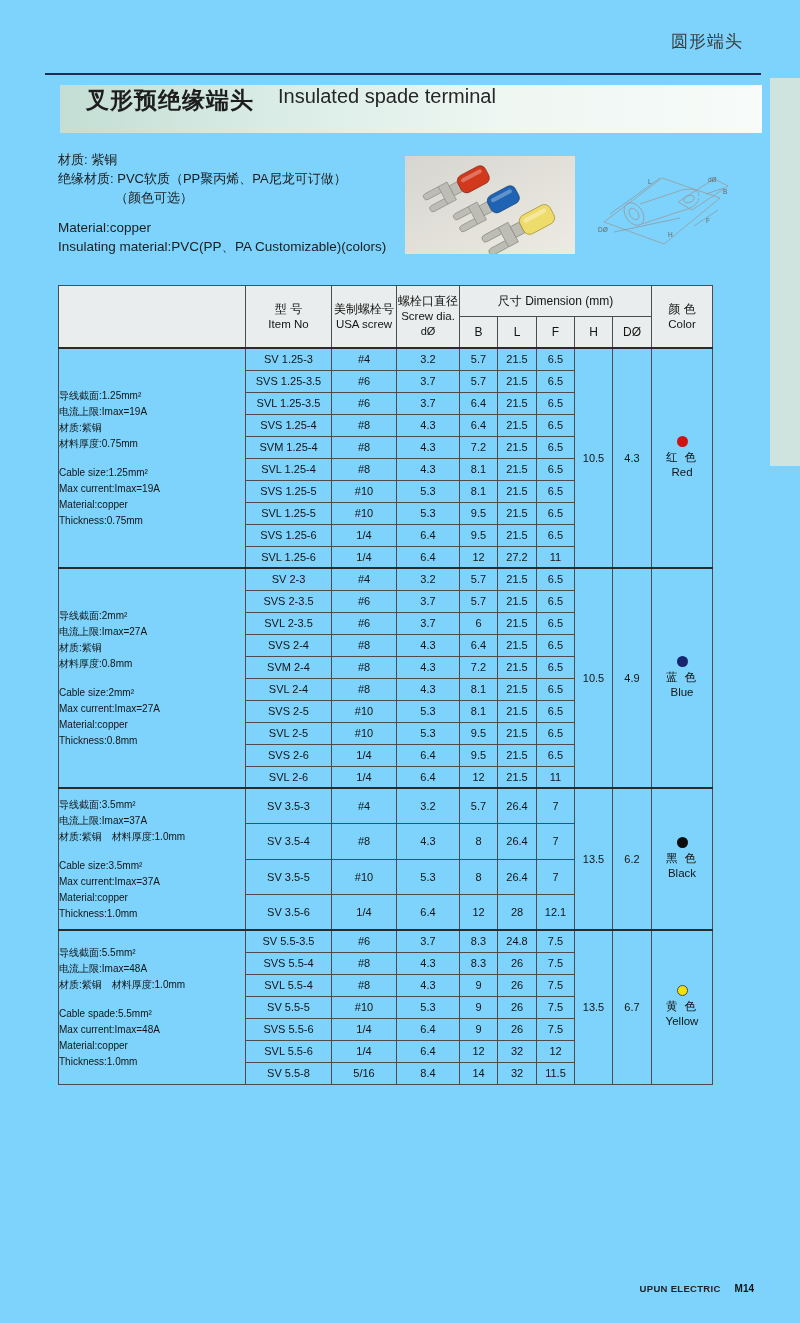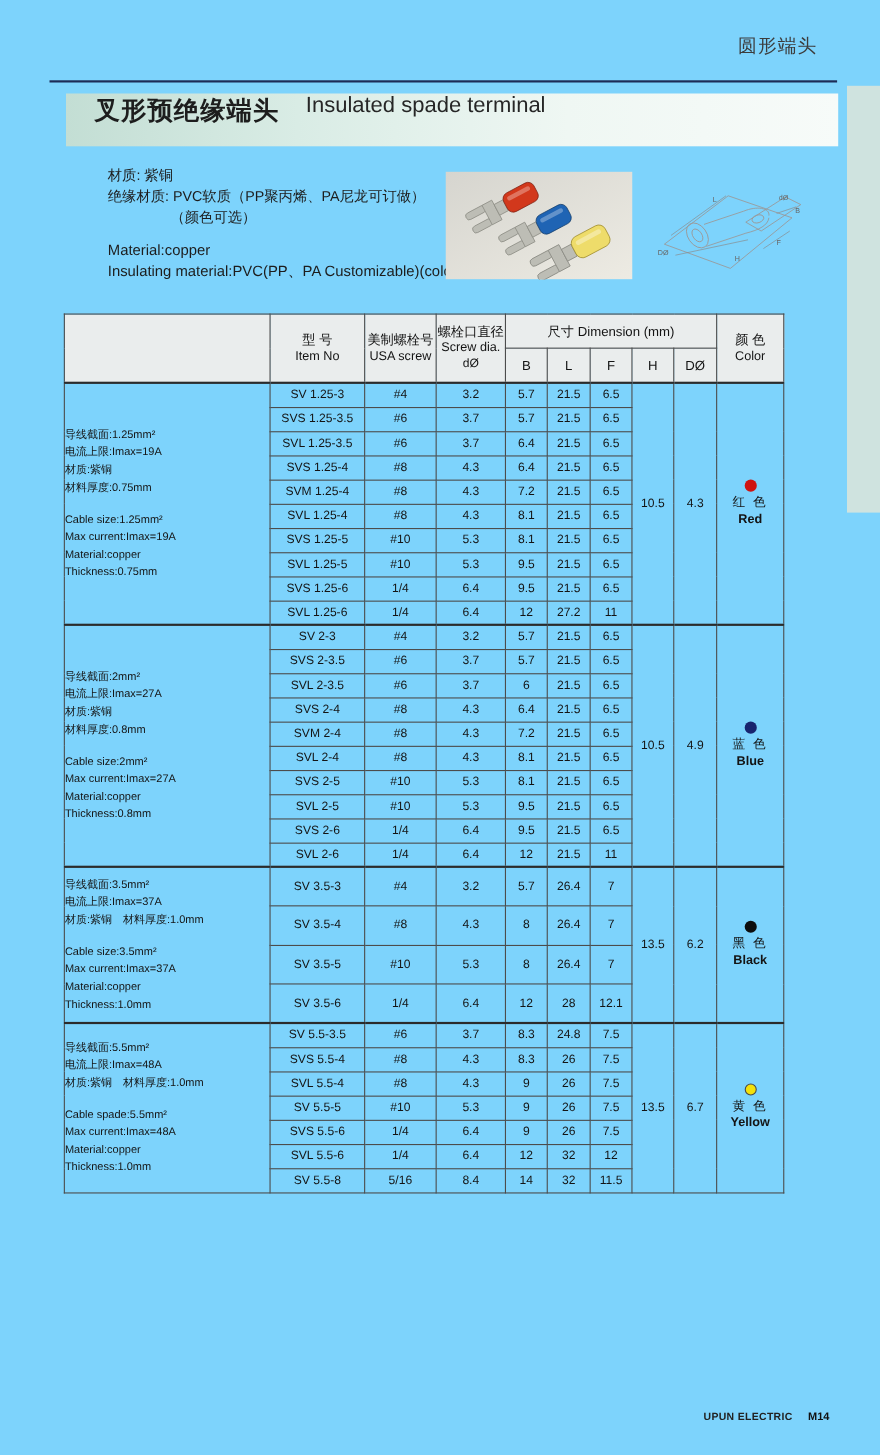--- a/index.html
+++ b/index.html
@@ -11,21 +11,21 @@
     background:linear-gradient(90deg,#c43208 0%,#e06a1a 7%,#edা 0%,#eda55a 18%,#f3d8aa 27%,#cfe6f2 34%,#9ad2ec 43%,#55b5e2 53%,#2d97d0 63%,#1b76bb 78%,#12519f 100%);}
   .grad-line{position:absolute;left:45px;top:73px;width:716px;height:2px;background:#1d2c57;}
   .side-tab{position:absolute;left:770px;top:78px;width:30px;height:388px;background:#cfe3df;}
 
   .banner{position:absolute;left:60px;top:85px;width:702px;height:48px;box-sizing:border-box;
     background:linear-gradient(90deg,#c3ded4 0%,#d9ece5 30%,#eff7f3 65%,#f7fbf9 100%);
     display:flex;padding-left:26px;}
   .banner-zh{font-size:23px;font-weight:bold;color:#1d1d1d;letter-spacing:1px;}
   .banner-en{font-size:20px;font-weight:400;color:#262626;margin-left:24px;}
 
-  .materials{position:absolute;left:58px;top:150px;font-size:13px;line-height:19px;color:#1d1d1d;margin-left:40px;}
+  .materials{position:absolute;left:58px;top:150px;font-size:13px;line-height:19px;color:#1d1d1d;}
   .materials .indent{padding-left:57px;}
   .materials .en-block{margin-top:11px;font-size:13.5px;}
 
   .photo{position:absolute;left:405px;top:156px;width:170px;height:98px;}
   .drawing{position:absolute;left:590px;top:168px;width:142px;height:86px;}
   .photo svg,.drawing svg{display:block;width:100%;height:100%;}
   .metal{fill:#bdbdb5;stroke:#8e8e86;stroke-width:0.7;}
   .sketch{fill:none;stroke:#9a9a9a;stroke-width:0.8;}
   .sketch-dim{fill:none;stroke:#8a8a8a;stroke-width:0.6;}
   .sketch-label{fill:#666;font-size:6.5px;}
@@ -43,21 +43,21 @@
   tr.group-start td{border-top:2px solid #2b2b2b;}
   .spec-table{border-bottom:2px solid #2b2b2b;}
   .desc-cell{text-align:left;vertical-align:middle;padding:4px 4px 4px 9px;
     font-size:10px;line-height:16px;}
   .desc-gap{height:13px;}
   .num-cell{font-size:11px;}
   .item-cell{font-size:11px;}
   .color-cell{vertical-align:middle;font-size:11.5px;}
   .color-dot{width:11px;height:11px;border-radius:50%;display:block;margin:0 auto 3px;box-sizing:border-box;}
   .color-zh{letter-spacing:2px;line-height:15px;}
-  .color-en{line-height:15px;font-weight:bold;}
+  .color-en{line-height:15px;}
 
   .footer{position:absolute;top:1283px;right:46px;display:flex;align-items:flex-start;gap:14px;}
   .brand{font-size:9.5px;font-weight:bold;color:#222;letter-spacing:0.3px;}
   .pageno{font-size:10px;font-weight:bold;color:#111;}
 </style>
 </head>
 <body>
 
 <div class="page">
 

